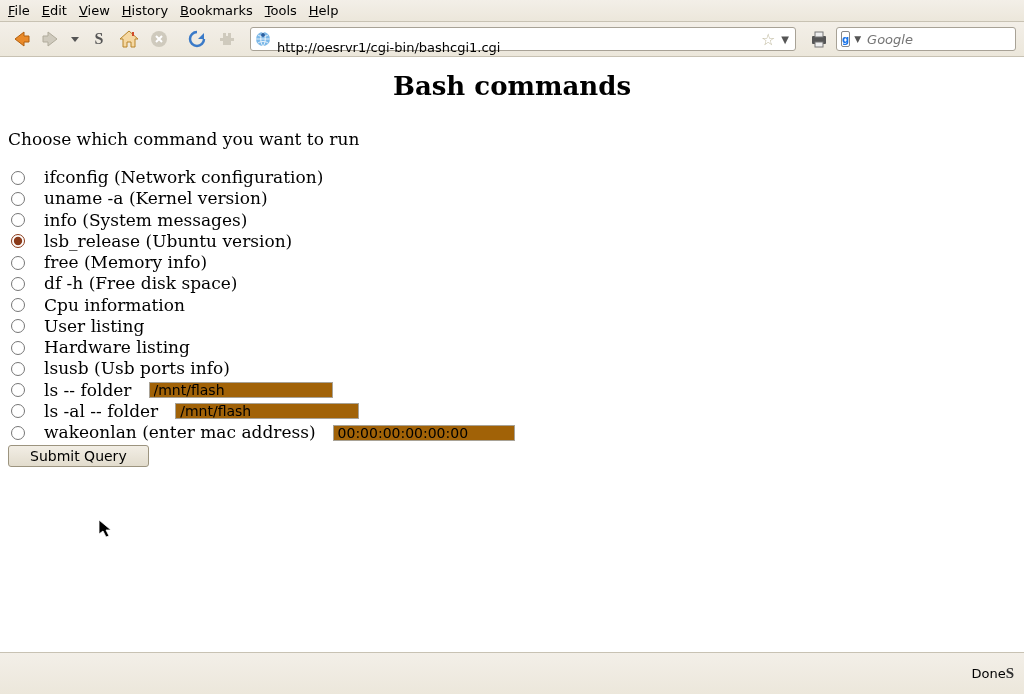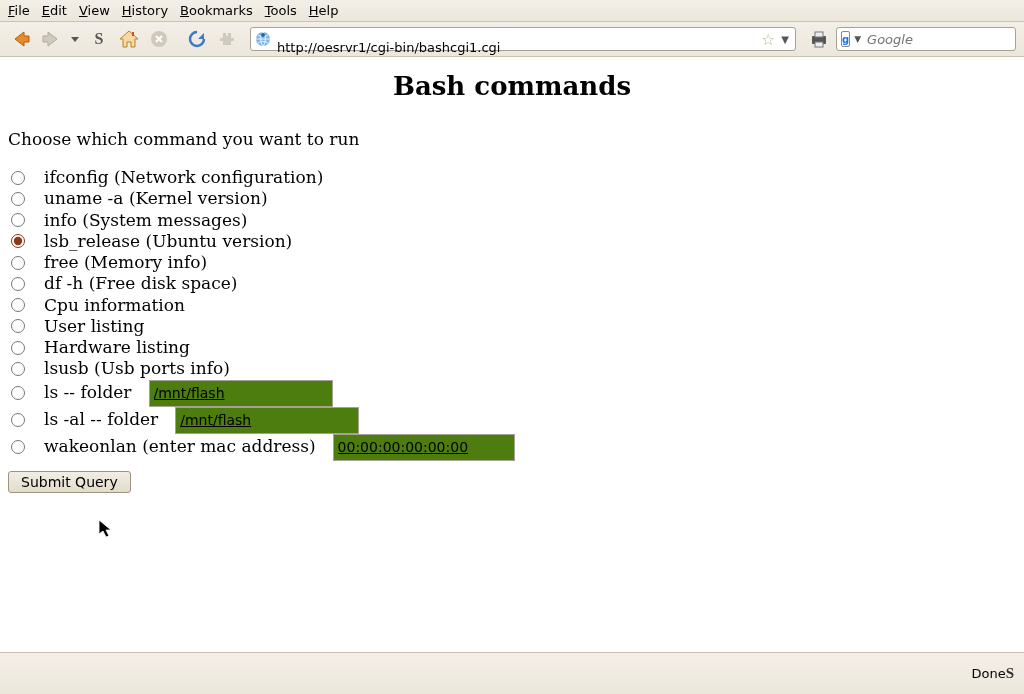--- a/index.html
+++ b/index.html
@@ -111,31 +111,30 @@
       font-size: 17px;
       line-height: 1.25;
     }
     .opt input[type="radio"] {
       width: 14px; height: 14px;
       margin: 2px 2px 2px 0;
       accent-color: #8a3a1a;
     }
     .opt input[type="text"] {
       border: 1px solid #a8a296;
-      background: #4d7c0f;
+      background: #a16207;
       font-size: 14px;
       padding: 2px 4px;
-      height: 27px;
+      height: 16px;
       font-family: "DejaVu Sans", Arial, sans-serif;
-      text-decoration: underline;
     }
     .submit-btn {
-      margin-top: 10px;
+      margin-top: 2px;
       font-size: 14px;
-      padding: 2px 12px;
+      padding: 2px 21px;
       background: linear-gradient(#f2eee5,#e2dccd);
       border: 1px solid #9c947f;
       border-radius: 3px;
       font-family: "DejaVu Sans", Arial, sans-serif;
       cursor: pointer;
     }
     .cursor {
       position: absolute;
       left: 98px; top: 462px;
       pointer-events: none;

